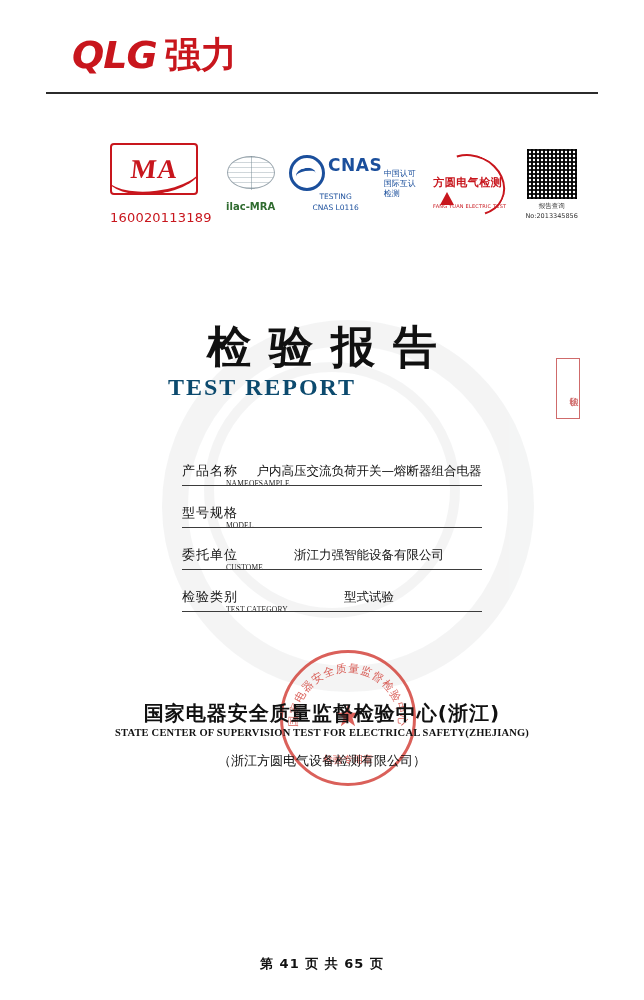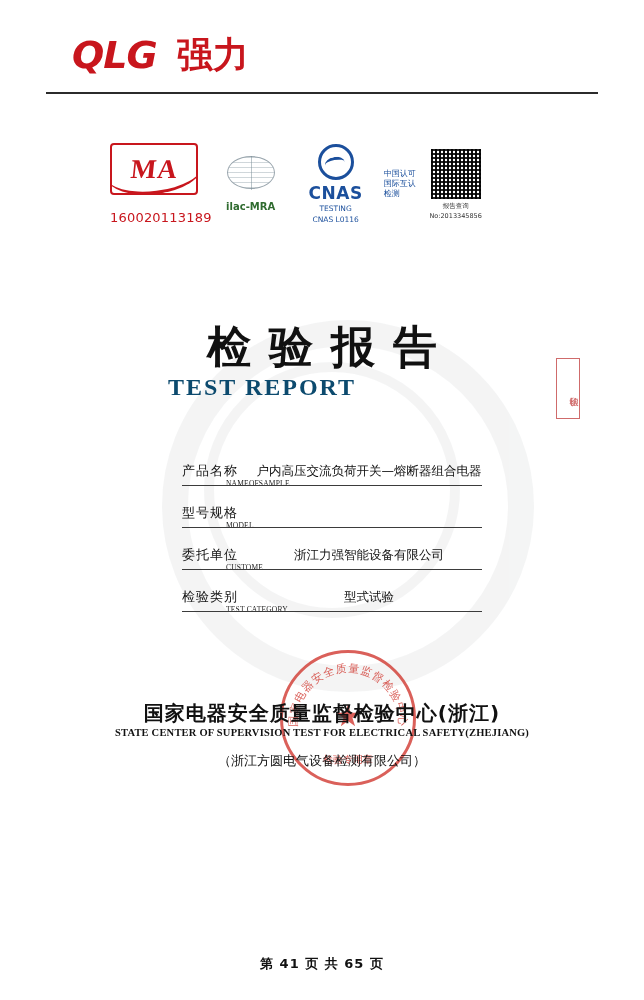--- a/index.html
+++ b/index.html
@@ -16,21 +16,21 @@
     overflow: hidden;
   }
 
   
   .brand {
     position: absolute;
     left: 72px;
     top: 36px;
     display: flex;
     align-items: center;
-    gap: 20px;
+    gap: 8px;
   }
   .brand-qlg {
     font-family: "DejaVu Sans", sans-serif;
     font-weight: bold;
     font-style: italic;
     font-size: 38px;
     letter-spacing: -1px;
     color: #c8161d;
     line-height: 1;
   }
@@ -145,23 +145,22 @@
 
   
   .cnas-box {
     width: 92px;
     display: flex;
     flex-direction: column;
     align-items: center;
   }
   .cnas-mark {
     display: flex;
-    align-items: center;
+    align-items: flex-start;
     gap: 3px;
-    flex-direction: column;
   }
   .cnas-circle {
     width: 30px;
     height: 30px;
     border-radius: 50%;
     border: 3px solid #1b4f9c;
     position: relative;
   }
   .cnas-circle:after {
     content: "";
@@ -532,20 +531,26 @@
     <div class="cnas-sub">TESTING</div>
     <div class="cnas-sub">CNAS L0116</div>
   </div>
 
   <div class="logo cnas-cn">
     <div>中国认可</div>
     <div>国际互认</div>
     <div>检测</div>
   </div>
 
+  <div class="logo fy-box">
+    <span class="fy-arc"></span>
+    <span class="fy-tri"></span>
+    <span class="fy-text">方圆电气检测</span>
+    <span class="fy-sub">FANG YUAN ELECTRIC TEST</span>
+  </div>
 
   <div class="logo qr-box">
     <div class="qr"></div>
     <div class="qr-cap">报告查询</div>
     <div class="qr-cap">No:2013345856</div>
   </div>
 
 </div>
 
 <div class="watermark">

